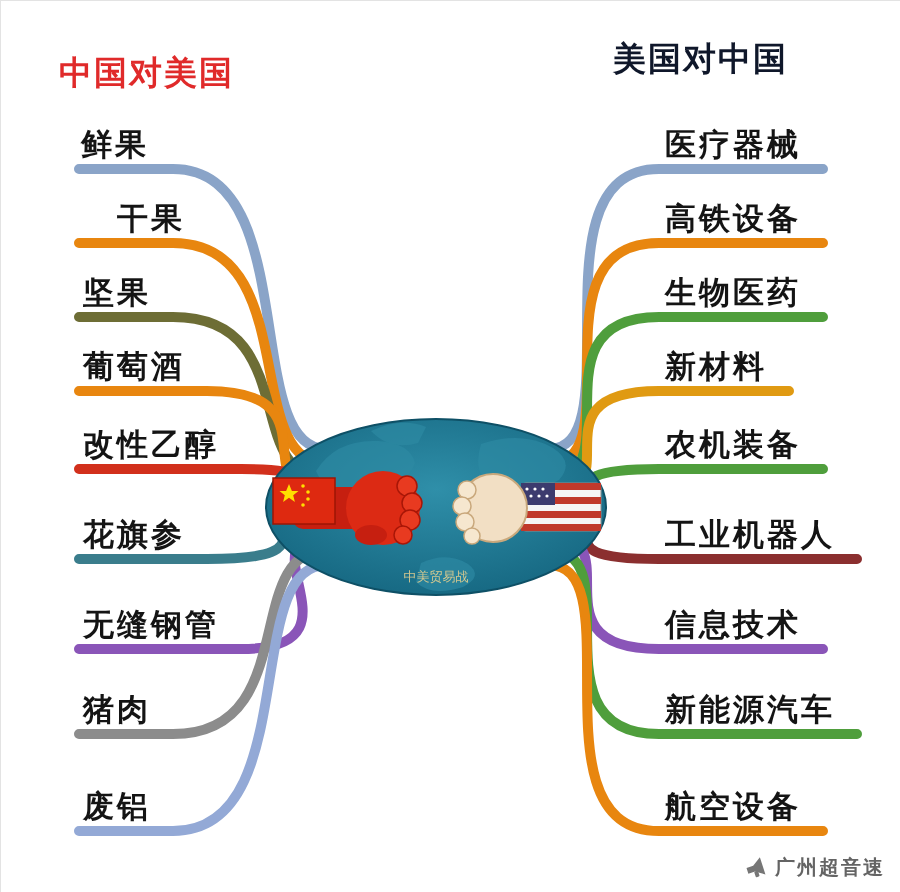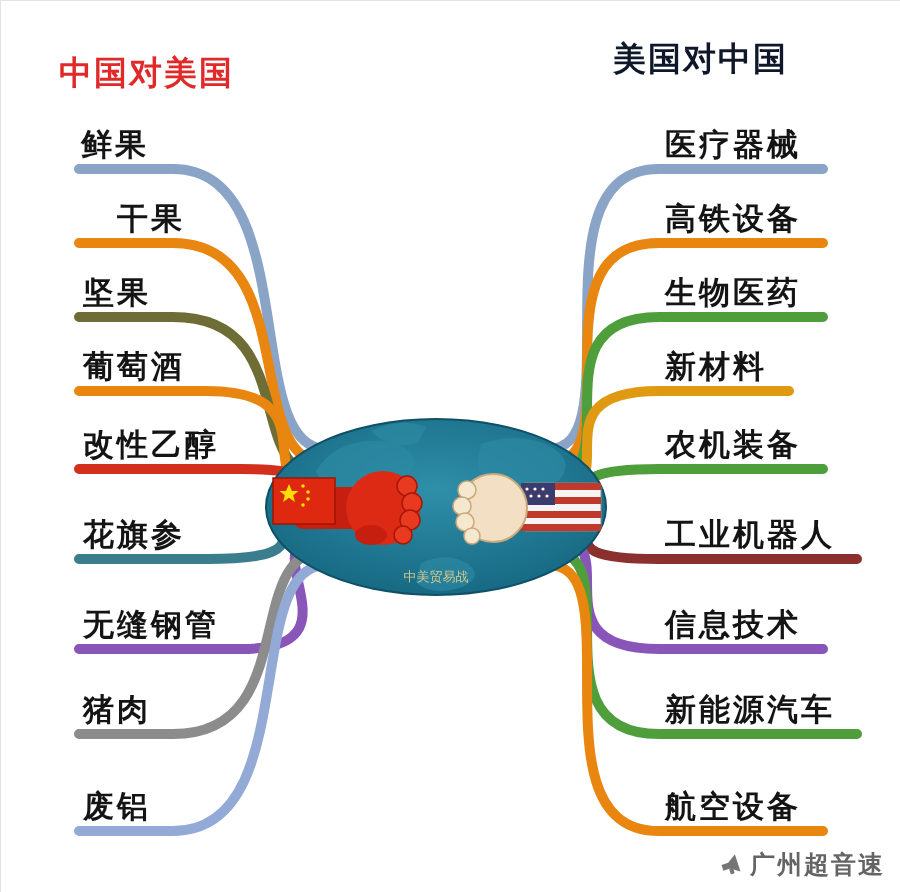--- a/index.html
+++ b/index.html
@@ -33,21 +33,21 @@
   }
   .watermark{
     position:absolute;
     right:16px;
     bottom:12px;
     display:flex;
     align-items:center;
     gap:7px;
     color:#4a4a4a;
     font-weight:bold;
-    font-size:25px;
+    font-size:20px;
     letter-spacing:2px;
     opacity:0.85;
   }
   .watermark svg{transform:rotate(-18deg);}
 </style>
 </head>
 <body>
 
 <div class="page">
 

